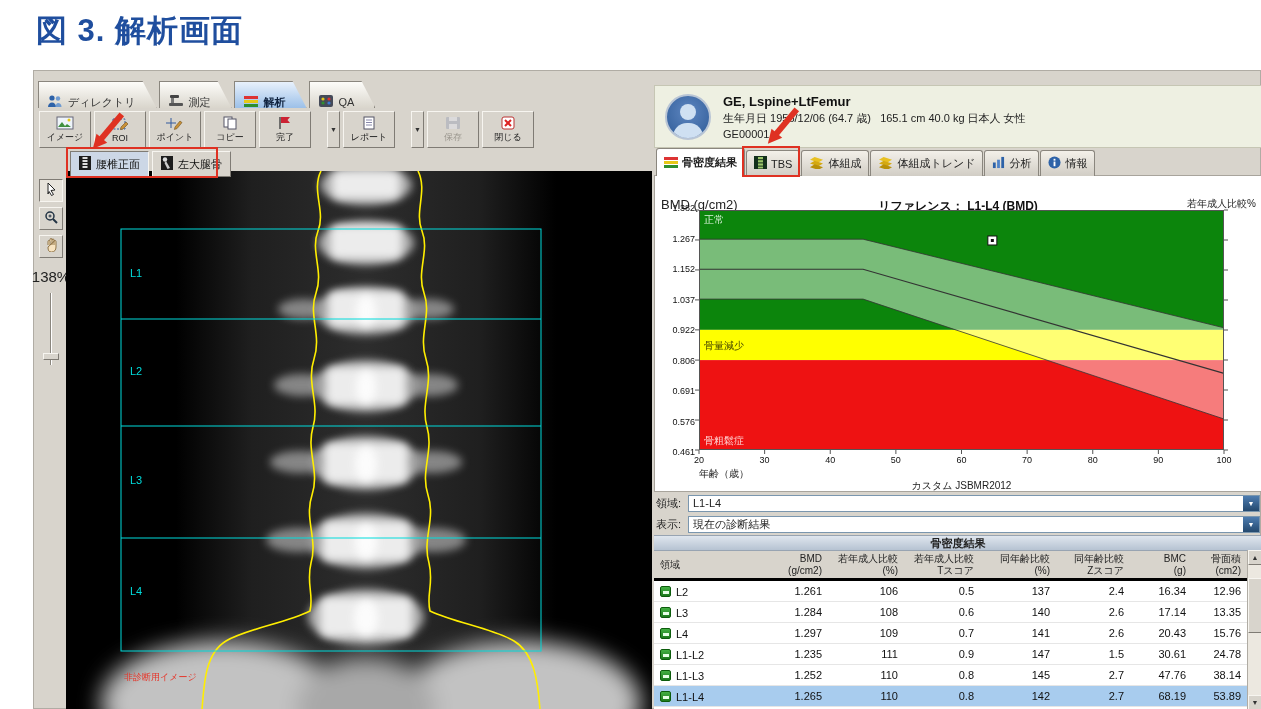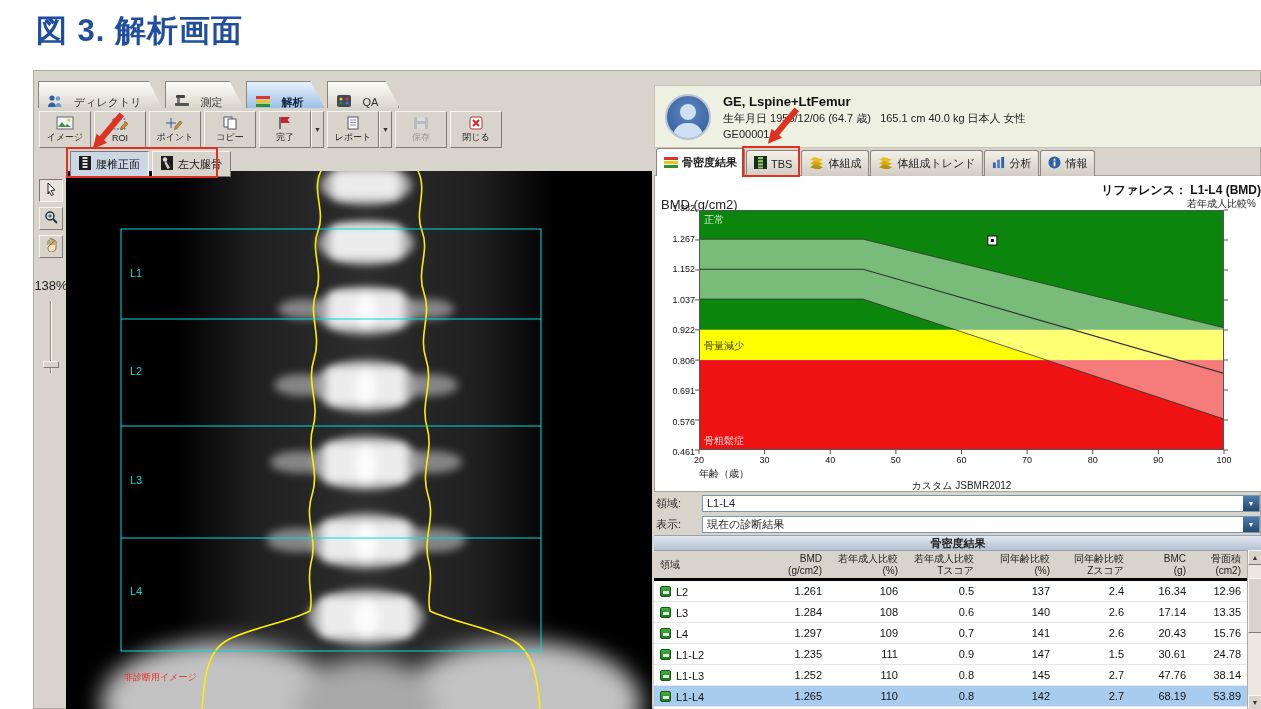--- a/index.html
+++ b/index.html
@@ -3,49 +3,49 @@
 <meta charset="utf-8">
 <style>
 *{box-sizing:border-box;margin:0;padding:0}
 body{width:1261px;height:709px;background:#fff;position:relative;overflow:hidden;
   font-family:"Liberation Sans","DejaVu Sans",sans-serif;color:#222}
 .fig-title{position:absolute;left:36px;top:10px;font-size:31px;font-weight:bold;color:#1f4e9e;letter-spacing:1px}
 .app{position:absolute;left:33px;top:70px;width:1228px;height:639px;background:#d8d4cc;border:1px solid #b0aca4}
 
 
 .nav-tabs{position:absolute;left:4px;top:8px;height:29px;display:flex;align-items:flex-end;gap:2px;z-index:2}
-.ntab{height:27px;display:flex;align-items:center;gap:11px;padding:14px 20px 0 8px;
+.ntab{height:27px;display:flex;align-items:center;gap:5px;padding:14px 20px 0 8px;
   background:linear-gradient(#fdfcf9,#d9d5cc);border:1px solid #8a867e;border-bottom:none;
   clip-path:polygon(0 0,calc(100% - 14px) 0,100% 100%,0 100%);font-size:11px;color:#333;cursor:default}
 .ntab.selected{background:linear-gradient(#e8f1fc,#9cc0e8);font-weight:bold;color:#10233f}
 .ntab .lbl{white-space:nowrap}
 
 
 .toolbar{position:absolute;left:5px;top:40px;height:37px;display:flex;gap:3px;z-index:2}
 .tbtn{width:52px;display:flex;flex-direction:column;align-items:center;justify-content:center;gap:1px;
   background:#d8d4cc;border:1px solid;border-color:#f7f5f0 #7f7b74 #7f7b74 #f7f5f0;font-size:9px;color:#222}
 .tbtn .icn{height:15px;display:flex;align-items:center;justify-content:center}
 .tbtn.disabled{color:#9a968e}
 .tbtn.disabled .icn{opacity:.45}
-.tcombo{display:flex;gap:0}
+.tcombo{display:flex;gap:16px}
 .tarrow{width:13px;display:flex;align-items:center;justify-content:center;background:#d8d4cc;
   border:1px solid;border-color:#f7f5f0 #7f7b74 #7f7b74 #f7f5f0;font-size:7px;color:#333}
 
 
 .view-row{position:absolute;left:36px;top:80px;height:26px;display:flex;gap:3px;z-index:2}
 .vbtn{display:flex;align-items:center;gap:5px;padding:0 8px;background:#d8d4cc;font-size:11px;color:#111;
   border:1px solid;border-color:#f7f5f0 #7f7b74 #7f7b74 #f7f5f0}
 .vbtn.selected{border-color:#7f7b74 #f7f5f0 #f7f5f0 #7f7b74;background:#ccd7e6}
 
 
 .tool-strip{position:absolute;left:3px;top:108px;width:28px;height:527px;display:flex;flex-direction:column;align-items:center;gap:5px}
 .sbtn{width:24px;height:23px;background:#d8d4cc;border:1px solid;border-color:#f7f5f0 #7f7b74 #7f7b74 #f7f5f0;
   display:flex;align-items:center;justify-content:center}
 .sbtn.selected{border-color:#7f7b74 #f7f5f0 #f7f5f0 #7f7b74;background:#e7e3db}
-.zoom-label{font-size:13px;color:#222;margin-top:15px}
+.zoom-label{font-size:15px;color:#222;margin-top:5px}
 .slider{position:relative;width:20px;height:72px;margin-top:3px}
 .slider .track{position:absolute;left:9px;top:0;width:2px;height:100%;background:#8a867e;border-right:1px solid #fff}
 .slider .thumb{position:absolute;left:2px;bottom:5px;width:16px;height:7px;background:#d8d4cc;
   border:1px solid;border-color:#f7f5f0 #7f7b74 #7f7b74 #f7f5f0}
 
 
 .xray{position:absolute;left:32px;top:100px;width:586px;height:539px;background:#000;overflow:hidden}
 .roi-label{position:absolute;left:64px;color:#00dcdc;font-size:11px}
 .roi-label:nth-child(1){top:96px}.roi-label:nth-child(2){top:194px}
 .roi-label:nth-child(3){top:303px}.roi-label:nth-child(4){top:414px}
@@ -63,34 +63,34 @@
 .pname{font-size:13px;font-weight:bold;color:#111}
 .pdetails,.pid{font-size:11px;color:#222;white-space:pre}
 
 .result-tabs{position:absolute;left:2px;top:77px;height:28px;display:flex;align-items:flex-end;gap:1px;z-index:2}
 .rtab{height:26px;display:flex;align-items:center;gap:4px;padding:0 7px;font-size:11px;color:#222;
   background:linear-gradient(#f3f0e9,#d1cdc5);border:1px solid #8a867e;border-bottom:none;border-radius:3px 3px 0 0}
 .rtab.selected{background:#fff;height:28px;font-weight:bold}
 
 
 .graph-panel{position:absolute;left:0;top:104px;width:608px;height:317px;background:#fff;border:1px solid #a8a49c}
-.g-title{position:absolute;top:6px;left:0;width:100%;text-align:right;font-size:12px;font-weight:bold;color:#111}
+.g-title{position:absolute;top:22px;left:0;width:100%;text-align:center;font-size:12px;font-weight:bold;color:#111}
 .g-yl{position:absolute;left:6px;top:21px;font-size:13px}
 .g-yr{position:absolute;right:5px;top:21px;font-size:10px}
 .plot-wrap{position:absolute;left:44px;top:34px;width:525px;height:240px}
 .yticks{position:absolute;top:27px;height:254px;display:flex;flex-direction:column;justify-content:space-between;font-size:9px;color:#111}
 .yticks.left{left:2px;width:38px;align-items:flex-end}
 .yticks.right{left:604px;width:34px;align-items:center}
 .xticks{position:absolute;left:29px;top:279px;width:555px;display:flex;justify-content:space-between;font-size:9px;color:#111}
 .xticks span{width:30px;text-align:center}
 .g-xlabel{position:absolute;left:44px;top:291px;width:525px;font-size:10px}
 .g-footnote{position:absolute;left:44px;top:303px;width:525px;text-align:center;font-size:10px}
 
 
-.selector-row{position:absolute;left:2px;width:604px;height:18px;display:flex;align-items:center;gap:14px;font-size:11px}
+.selector-row{position:absolute;left:2px;width:604px;height:18px;display:flex;align-items:center;gap:0;font-size:11px}
 .sel-label{width:32px}
 .sel{flex:1;height:17px;background:#fff;border:1px solid #7a96ae;display:flex;align-items:center;justify-content:space-between;padding-left:4px;font-size:11px}
 .arrow-btn{width:16px;height:15px;background:linear-gradient(#4d7cb0,#24496f);color:#fff;font-size:7px;
   display:flex;align-items:center;justify-content:center}
 
 
 .table-block{position:absolute;left:0;top:464px;width:608px;height:175px;background:#fff;border-top:1px solid #98a4b2}
 .tbl-title{height:15px;line-height:14px;background:linear-gradient(#dfe6ee,#b6c3d2);text-align:center;
   font-size:11px;font-weight:bold;color:#222;border-bottom:1px solid #98a4b2}
 .tbl-head{display:flex;height:30px;width:593px;background:#d8d4cc;border-bottom:3px solid #000000;font-size:10px}

